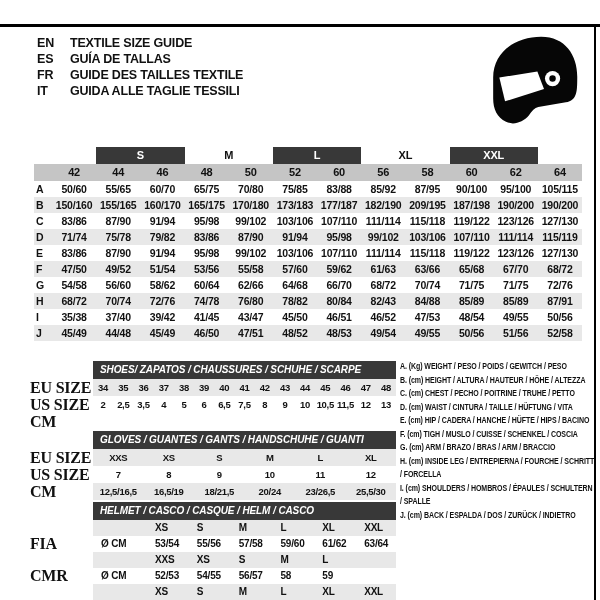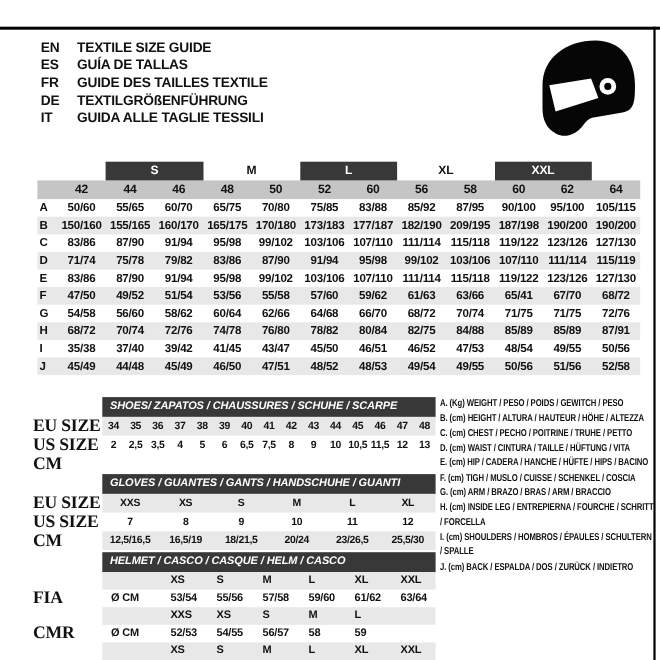--- a/index.html
+++ b/index.html
@@ -67,24 +67,20 @@
         <div class="lang-code">EN</div>
         <div class="lang-text">TEXTILE SIZE GUIDE</div>
       </div>
       <div class="lang-row">
         <div class="lang-code">ES</div>
         <div class="lang-text">GUÍA DE TALLAS</div>
       </div>
       <div class="lang-row">
         <div class="lang-code">FR</div>
         <div class="lang-text">GUIDE DES TAILLES TEXTILE</div>
-      </div>
-      <div class="lang-row">
-        <div class="lang-code">DE</div>
-        <div class="lang-text">TEXTILGRÖßENFÜHRUNG</div>
       </div>
       <div class="lang-row">
         <div class="lang-code">IT</div>
         <div class="lang-text">GUIDA ALLE TAGLIE TESSILI</div>
       </div>
     </div>
 
   <div class="helmet-wrap">
     <svg viewBox="0 0 100 100" width="95" height="95" aria-hidden="true">
       <path d="M57 5 C 82 5 95 24 95 47 C 95 62 95 72 83 74 L 54 79 C 50 80 47.5 83 44 88 C 38 95 28 98.5 20 94.5 C 10.5 90 6.5 81 6.5 70 L 6.5 48 C 6.5 21 30 5 57 5 Z" fill="#060606"></path>
@@ -197,21 +193,21 @@
           <div class="cell letter">F</div>
           <div class="cell">47/50</div>
           <div class="cell">49/52</div>
           <div class="cell">51/54</div>
           <div class="cell">53/56</div>
           <div class="cell">55/58</div>
           <div class="cell">57/60</div>
           <div class="cell">59/62</div>
           <div class="cell">61/63</div>
           <div class="cell">63/66</div>
-          <div class="cell">65/41</div>
+          <div class="cell">65/68</div>
           <div class="cell">67/70</div>
           <div class="cell">68/72</div>
         </div>
         <div class="g13 data-row">
           <div class="cell letter">G</div>
           <div class="cell">54/58</div>
           <div class="cell">56/60</div>
           <div class="cell">58/62</div>
           <div class="cell">60/64</div>
           <div class="cell">62/66</div>
@@ -225,21 +221,21 @@
         </div>
         <div class="g13 data-row shaded">
           <div class="cell letter">H</div>
           <div class="cell">68/72</div>
           <div class="cell">70/74</div>
           <div class="cell">72/76</div>
           <div class="cell">74/78</div>
           <div class="cell">76/80</div>
           <div class="cell">78/82</div>
           <div class="cell">80/84</div>
-          <div class="cell">82/75</div>
+          <div class="cell">82/43</div>
           <div class="cell">84/88</div>
           <div class="cell">85/89</div>
           <div class="cell">85/89</div>
           <div class="cell">87/91</div>
         </div>
         <div class="g13 data-row">
           <div class="cell letter">I</div>
           <div class="cell">35/38</div>
           <div class="cell">37/40</div>
           <div class="cell">39/42</div>

